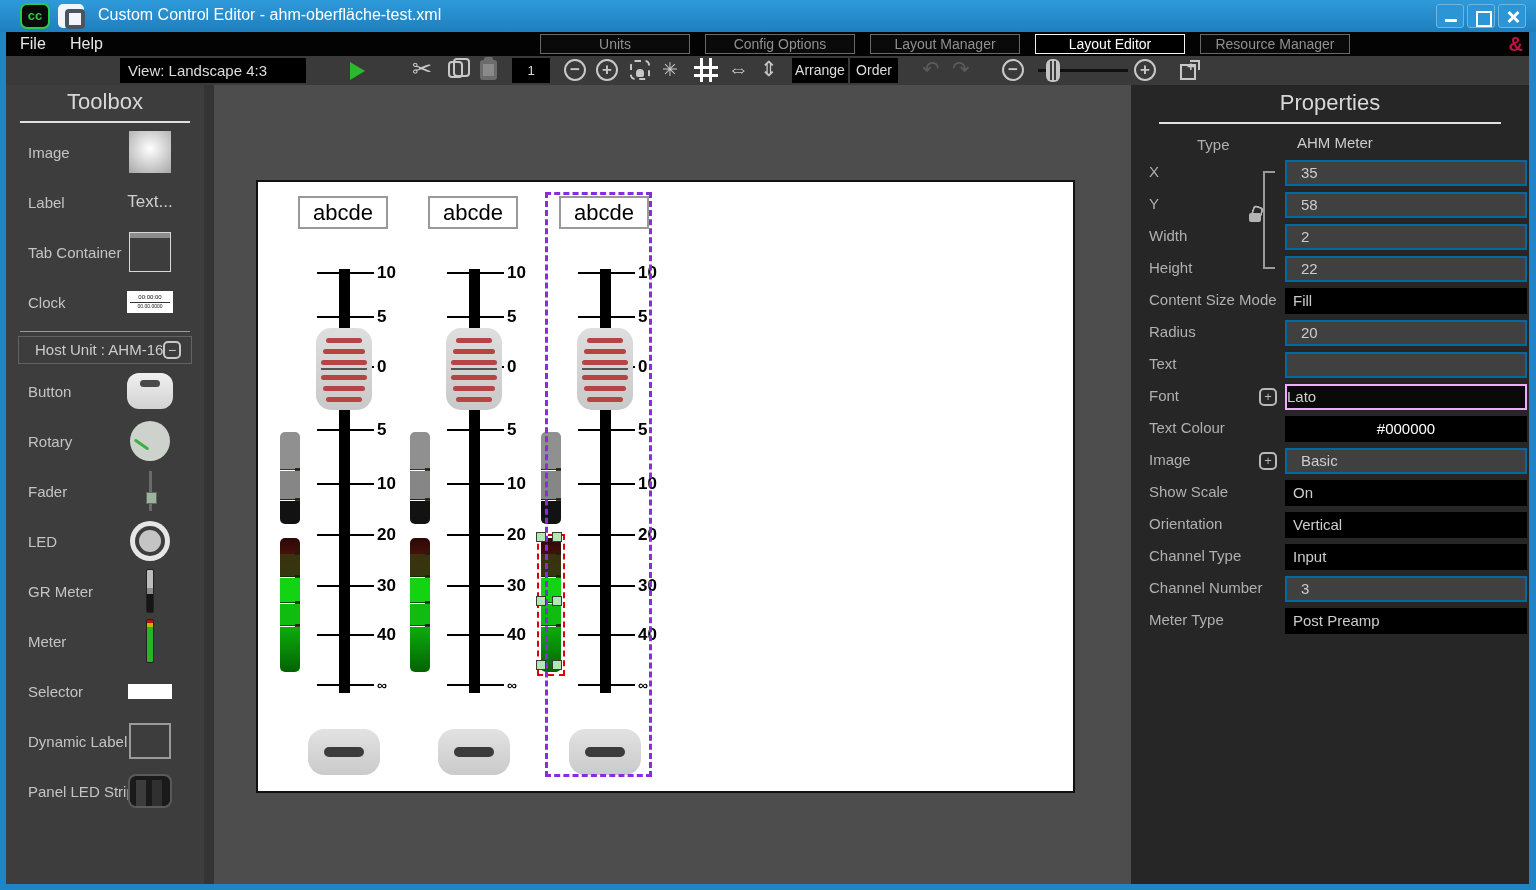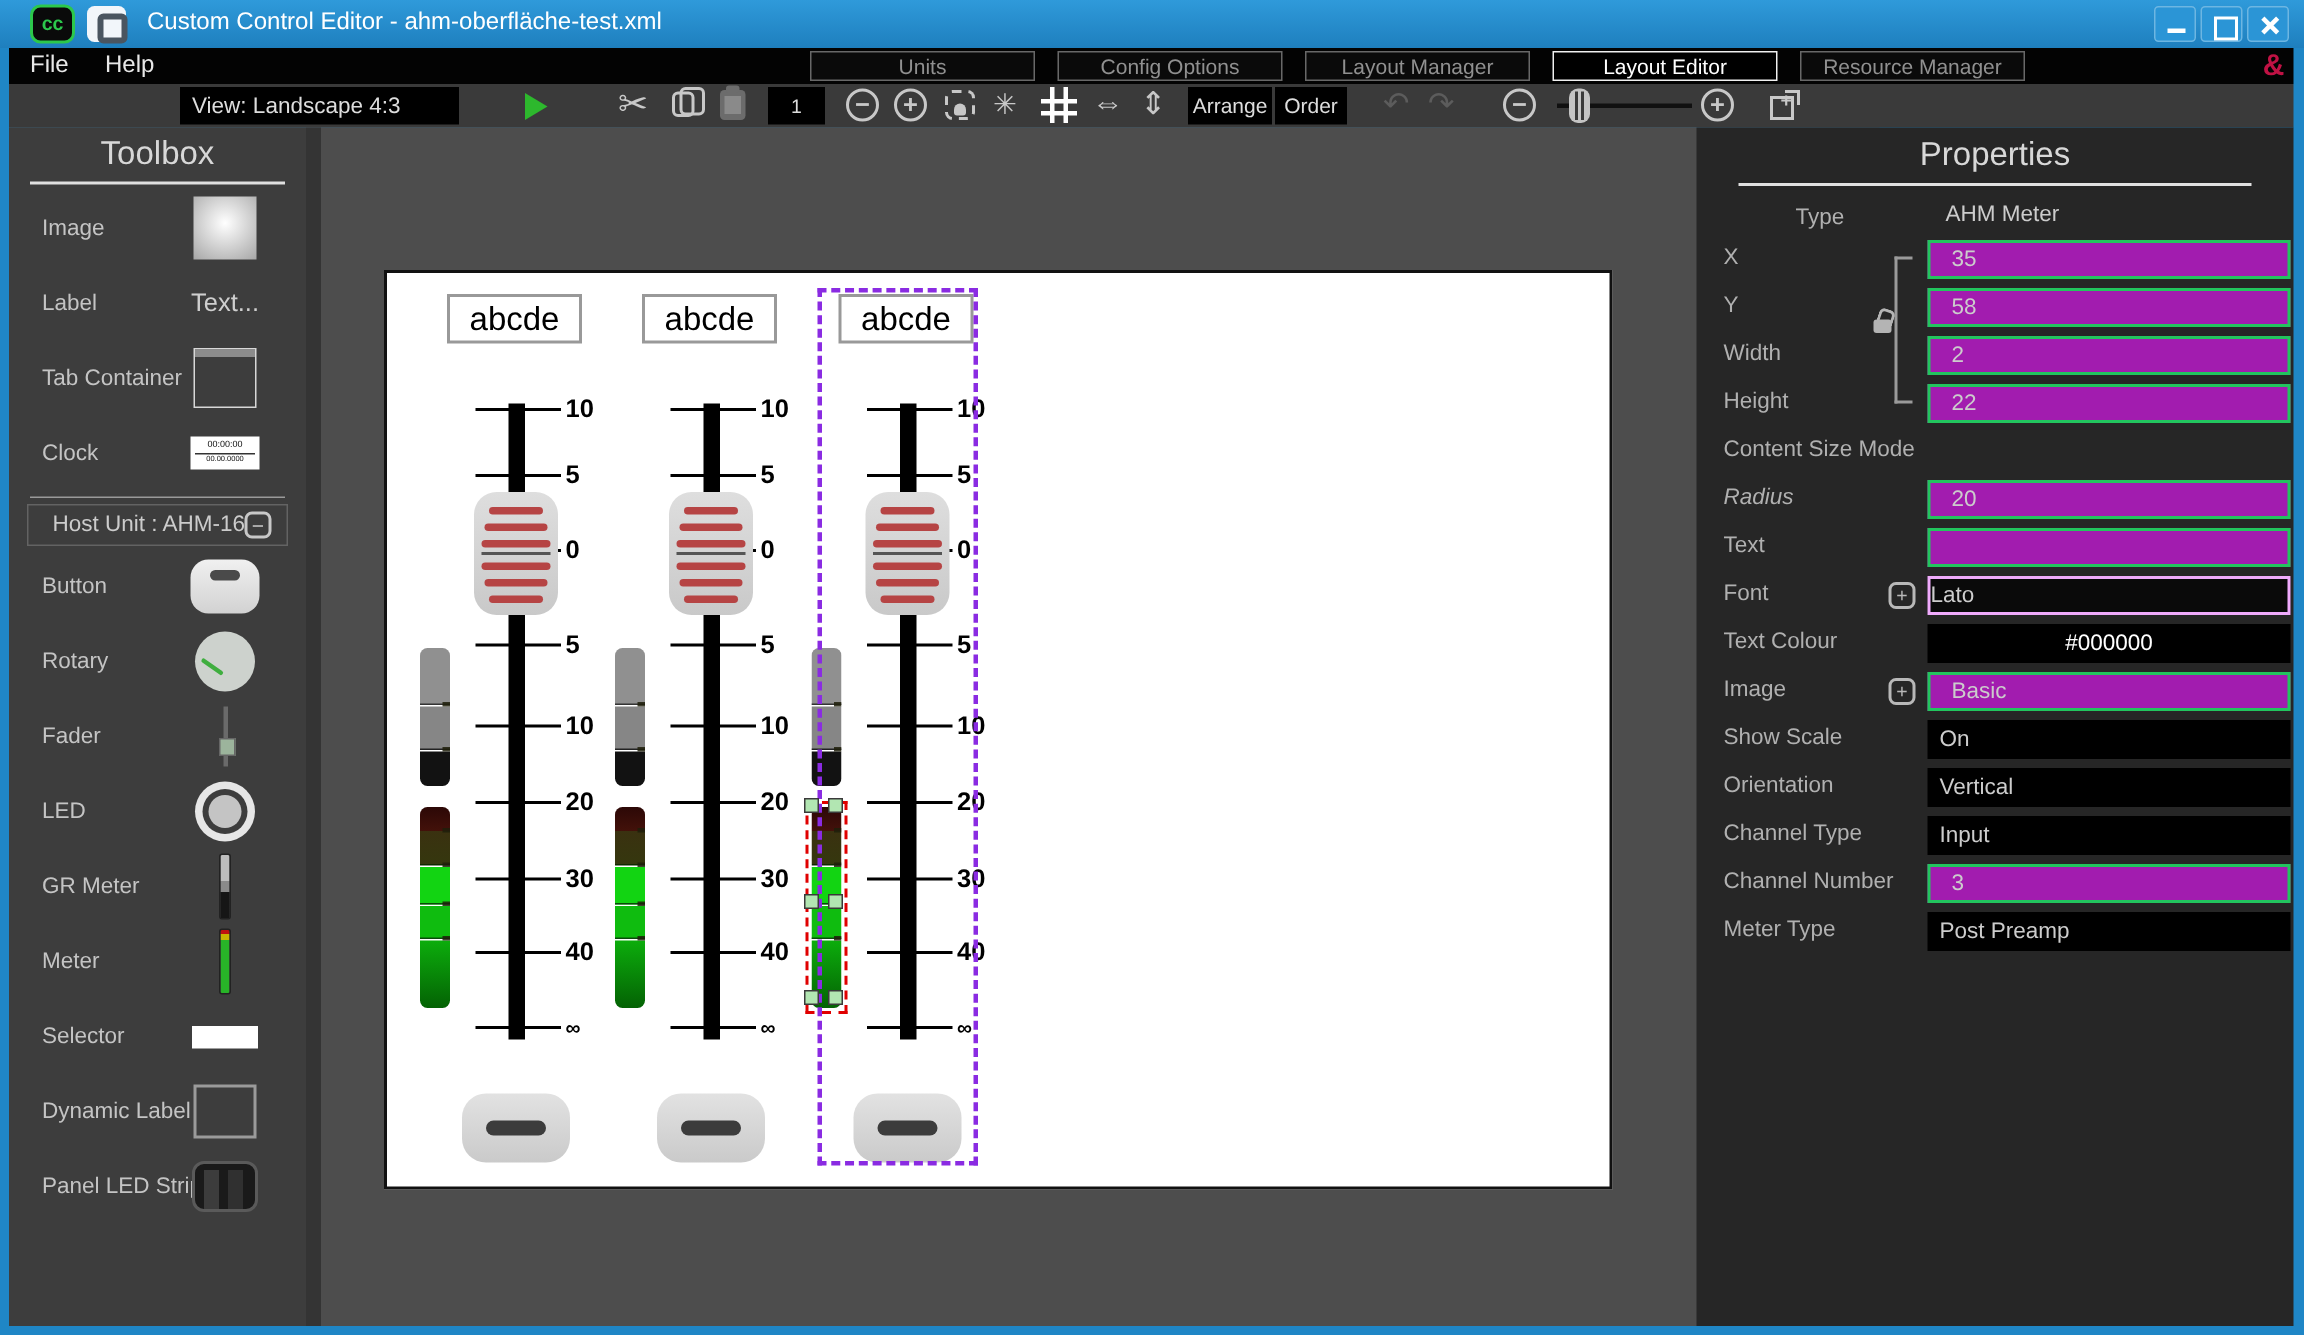--- a/index.html
+++ b/index.html
@@ -158,21 +158,21 @@
   .sel-purple { position:absolute; left:6px; top:10px; width:107px; height:585px; border:3px dashed #8a2be2; }
   .sel-red { position:absolute; left:-2px; top:352px; width:28px; height:142px; border:2px dashed #e00000; }
   .handle { position:absolute; width:10px; height:10px; background:#b2e6b2; border:1px solid #3a3a3a; }
 
   
   .props { position:absolute; left:1125px; top:0; width:398px; height:799px; background:#262626; }
   .props-title { margin-top:5px; height:30px; text-align:center; color:#d8d8d8; font-size:22px; }
   .props-hr { margin:2px 28px 0 28px; height:2px; background:#e0e0e0; }
   .prop-label { position:absolute; left:18px; color:#b0b0b0; font-size:15px; }
   .prop-field { position:absolute; left:154px; width:242px; height:26px; font-size:15px; color:#cccccc; line-height:22px; }
-  .pf-input { background:#a21caf; border:2px solid #22c55e; padding-left:14px; }
+  .pf-input { background:#404040; border:2px solid #0369a1; padding-left:14px; }
   .pf-dropdown { background:#000; padding-left:8px; line-height:26px; }
   .pf-input-center { background:#0a0a0a; border:2px solid #f0abfc; }
   .pf-color { background:#000; text-align:center; color:#fff; line-height:26px; }
   .pf-static { background:none; line-height:20px; height:20px;margin-left:12px; }
   .plus-btn { position:absolute; left:128px; width:18px; height:18px; border:2px solid #b8b8b8; border-radius:5px;
         color:#b8b8b8; font-size:13px; text-align:center; line-height:13px; }
   .xy-bracket { position:absolute; left:132px; top:86px; width:12px; height:98px;
         border-left:2px solid #9a9a9a; border-top:2px solid #9a9a9a; border-bottom:2px solid #9a9a9a; }
   .padlock { position:absolute; left:118px; top:128px; width:12px; height:9px; background:#b4b4b4; border-radius:2px; }
   .padlock::before { content:""; position:absolute; left:3px; top:-7px; width:7px; height:8px;
@@ -500,21 +500,22 @@
           <div class="prop-field pf-static" style="top: 48px;">AHM Meter</div>
           <div class="prop-label" style="top: 78px;">X</div>
           <div class="prop-field pf-input" style="top: 75px;">35</div>
           <div class="prop-label" style="top: 110px;">Y</div>
           <div class="prop-field pf-input" style="top: 107px;">58</div>
           <div class="prop-label" style="top: 142px;">Width</div>
           <div class="prop-field pf-input" style="top: 139px;">2</div>
           <div class="prop-label" style="top: 174px;">Height</div>
           <div class="prop-field pf-input" style="top: 171px;">22</div>
           <div class="prop-label" style="top: 206px;">Content Size Mode</div>
-          <div class="prop-label" style="top: 238px; font-style: italic;">Radius</div>
+          <div class="prop-field pf-dropdown" style="top: 203px;">Fill</div>
+          <div class="prop-label" style="top: 238px;">Radius</div>
           <div class="prop-field pf-input" style="top: 235px;">20</div>
           <div class="prop-label" style="top: 270px;">Text</div>
           <div class="prop-field pf-input" style="top: 267px;"></div>
           <div class="prop-label" style="top: 302px;">Font</div>
           <div class="prop-field pf-input-center" style="top: 299px;">Lato</div>
           <div class="plus-btn" style="top: 303px;">+</div>
           <div class="prop-label" style="top: 334px;">Text Colour</div>
           <div class="prop-field pf-color" style="top: 331px;">#000000</div>
           <div class="prop-label" style="top: 366px;">Image</div>
           <div class="prop-field pf-input" style="top: 363px;">Basic</div>

